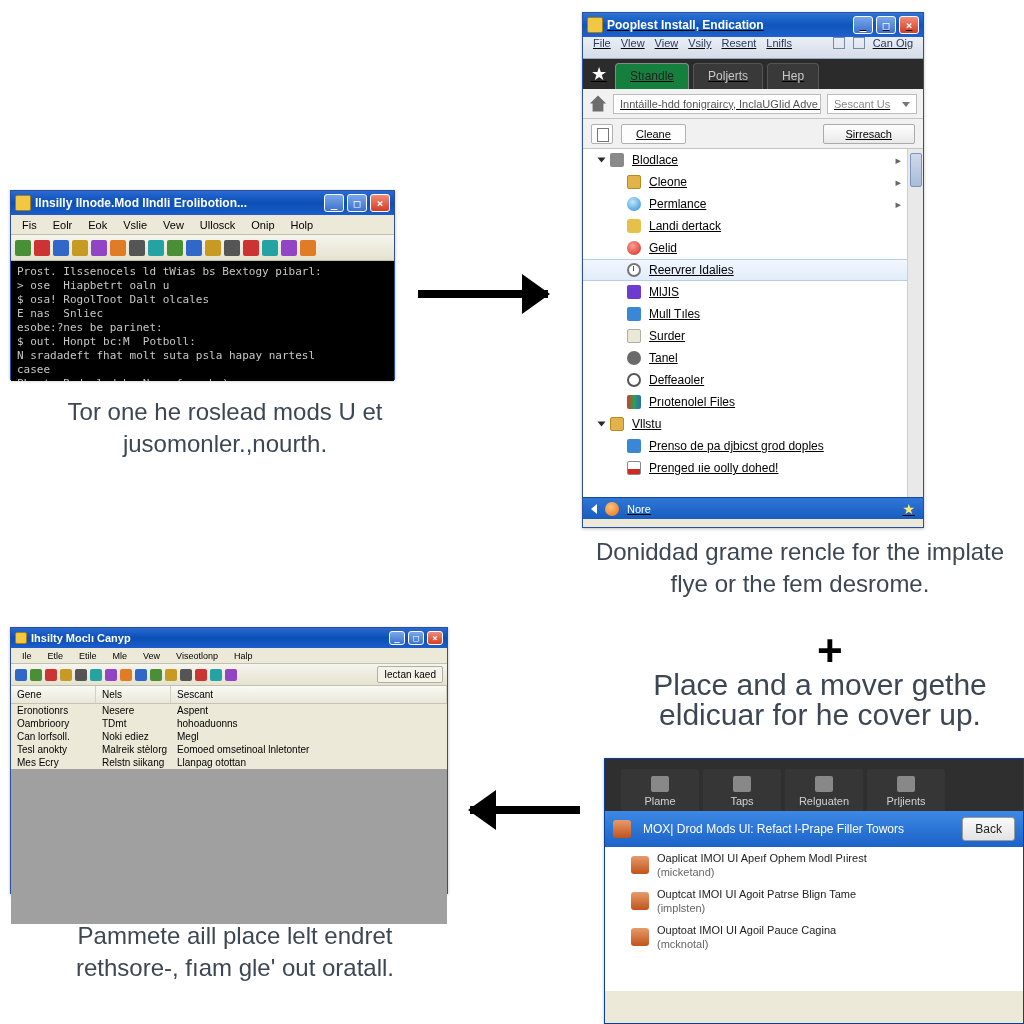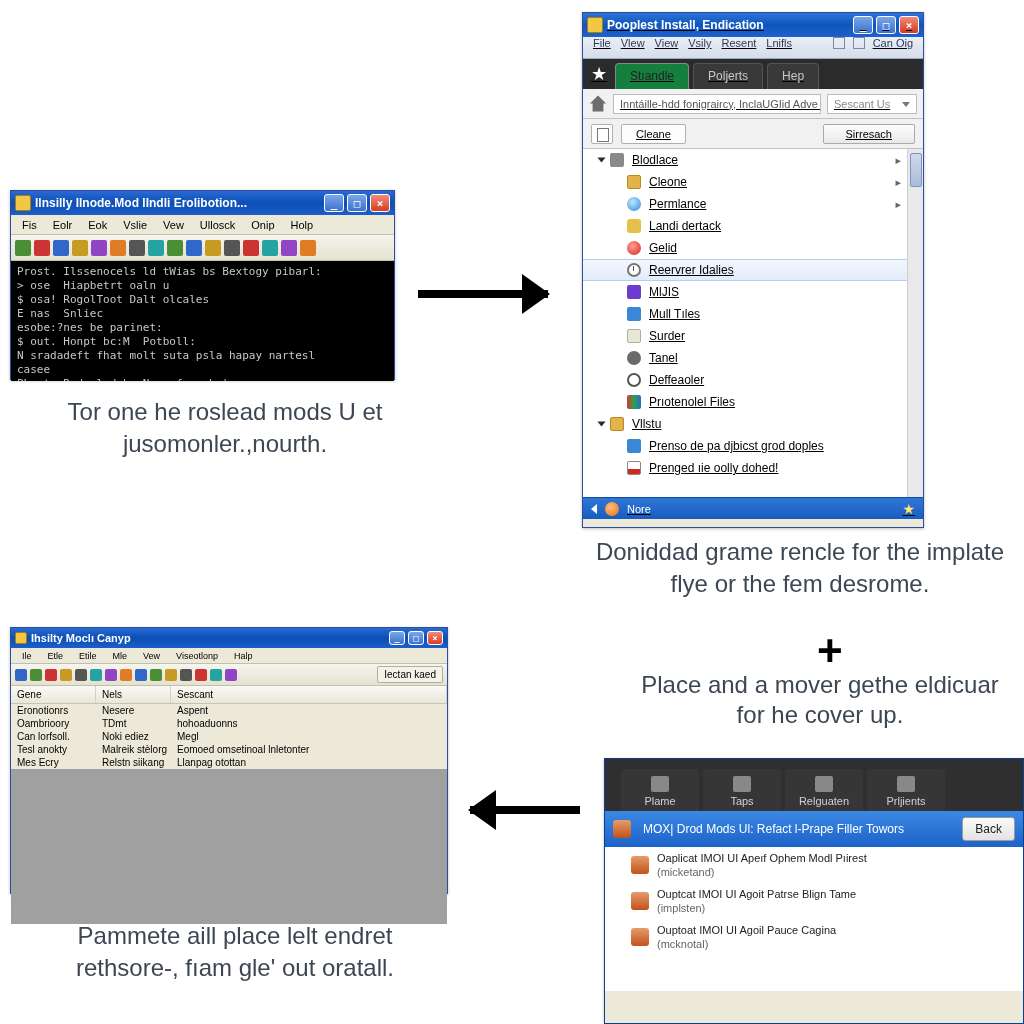--- a/index.html
+++ b/index.html
@@ -68,21 +68,21 @@
   }
   
   .caption{
     position:absolute;
     color:#3d4753;
     font-size:24px;
     line-height:32px;
     text-align:center;
     width:380px;
   }
-  .caption.small{font-size:24px;line-height:30px;}
+  .caption.small{font-size:30px;line-height:30px;}
   .plus{
     position:absolute;font-size:44px;font-weight:bold;color:#000;
   }
   
   .arrow-r, .arrow-l{
     position:absolute;width:130px;height:8px;background:#000;
   }
   .arrow-r::after{
     content:'';position:absolute;right:-2px;top:-16px;
     border-left:28px solid #000;border-top:20px solid transparent;border-bottom:20px solid transparent;

